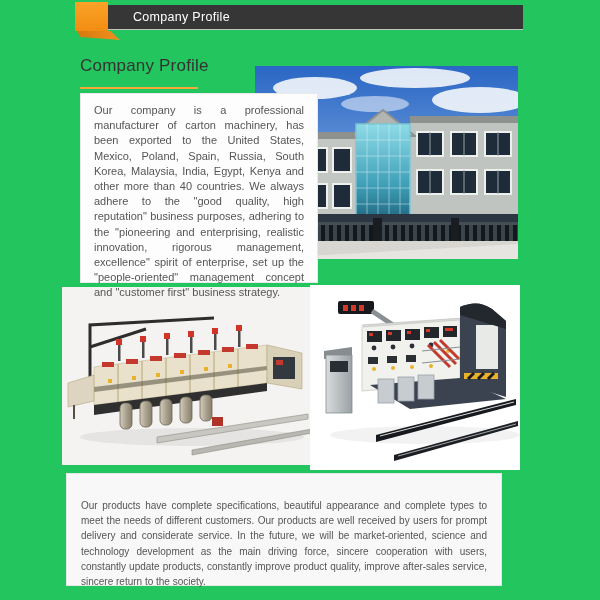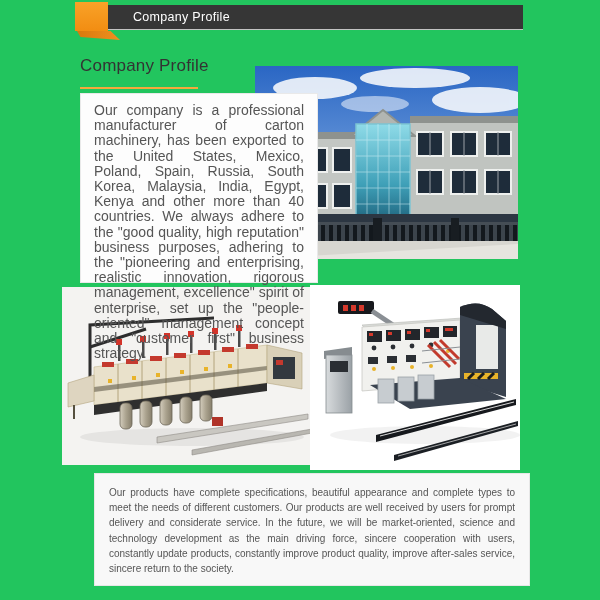--- a/index.html
+++ b/index.html
@@ -16,29 +16,29 @@
           clip-path:polygon(0 0,78% 0,100% 90%,8% 60%);}
   
   .page-title{position:absolute;left:80px;top:56px;margin:0;font-size:17px;font-weight:400;
           color:#333333;letter-spacing:.2px;}
   .title-underline{position:absolute;left:80px;top:87px;width:118px;height:2px;background:#f5a93b;}
   
   .building-photo{position:absolute;left:255px;top:66px;width:263px;height:193px;z-index:1;}
   .building-photo svg{display:block;width:100%;height:100%;}
   .about-box{position:absolute;left:80px;top:93px;width:238px;height:190px;box-sizing:border-box;
           background:#fdfdfd;border:1px solid #e9e9e9;padding:9px 13px;z-index:2;}
-  .about-box p{margin:0;font-size:14px;line-height:15.2px;color:#555555;text-align:justify;}
+  .about-box p{margin:0;font-size:11px;line-height:15.2px;color:#555555;text-align:justify;}
   
   .machine-photo{position:absolute;}
   .machine-photo svg{display:block;width:100%;height:100%;}
   .machine-left{left:62px;top:287px;width:250px;height:178px;}
   .machine-right{left:310px;top:285px;width:210px;height:185px;}
   
-  .products-box{position:absolute;left:94px;top:473px;width:436px;height:113px;box-sizing:border-box;
-          background:#f8f8f8;border:1px solid #e7e7e7;padding:11px 14px;}
+  .products-box{position:absolute;left:66px;top:473px;width:436px;height:113px;box-sizing:border-box;
+          background:#f8f8f8;border:1px solid #e7e7e7;padding:24px 14px;}
   .products-box p{margin:0;font-size:10px;line-height:15.2px;color:#555555;text-align:justify;}
 </style>
 </head>
 <body>
 
 <div class="page">
 
   <div class="topbar">
     <span class="topbar-title">Company Profile</span>
   </div>

